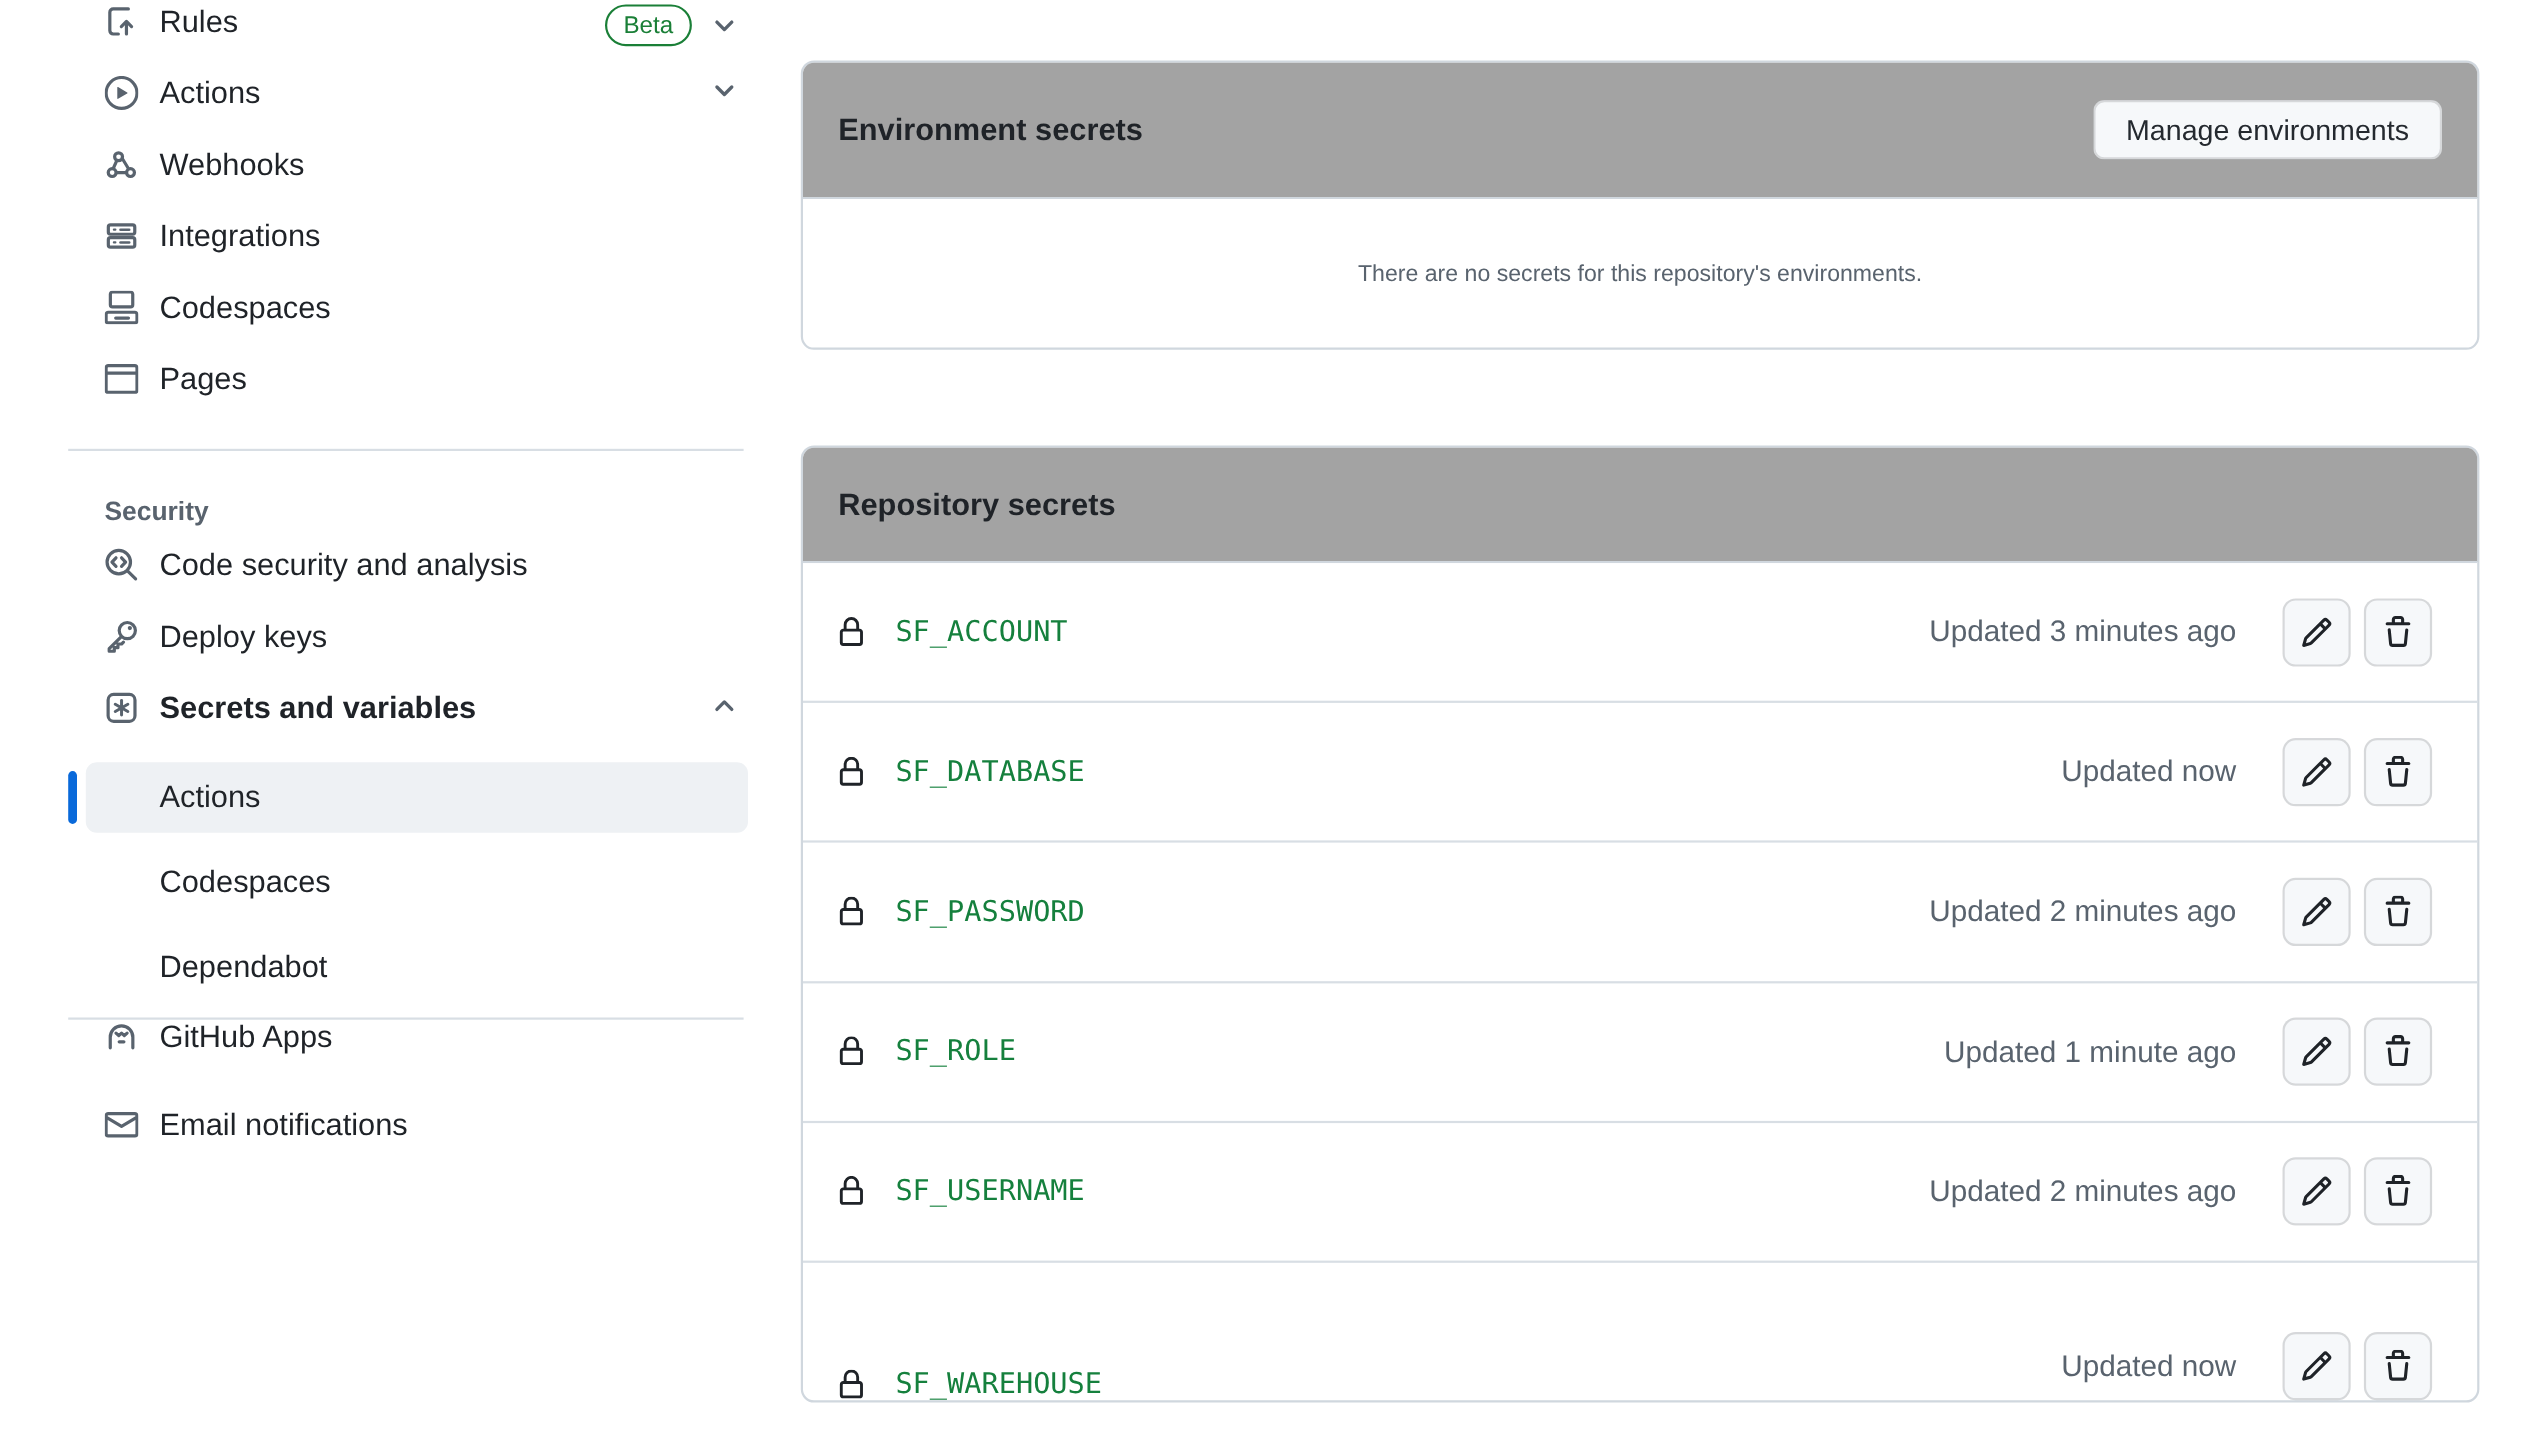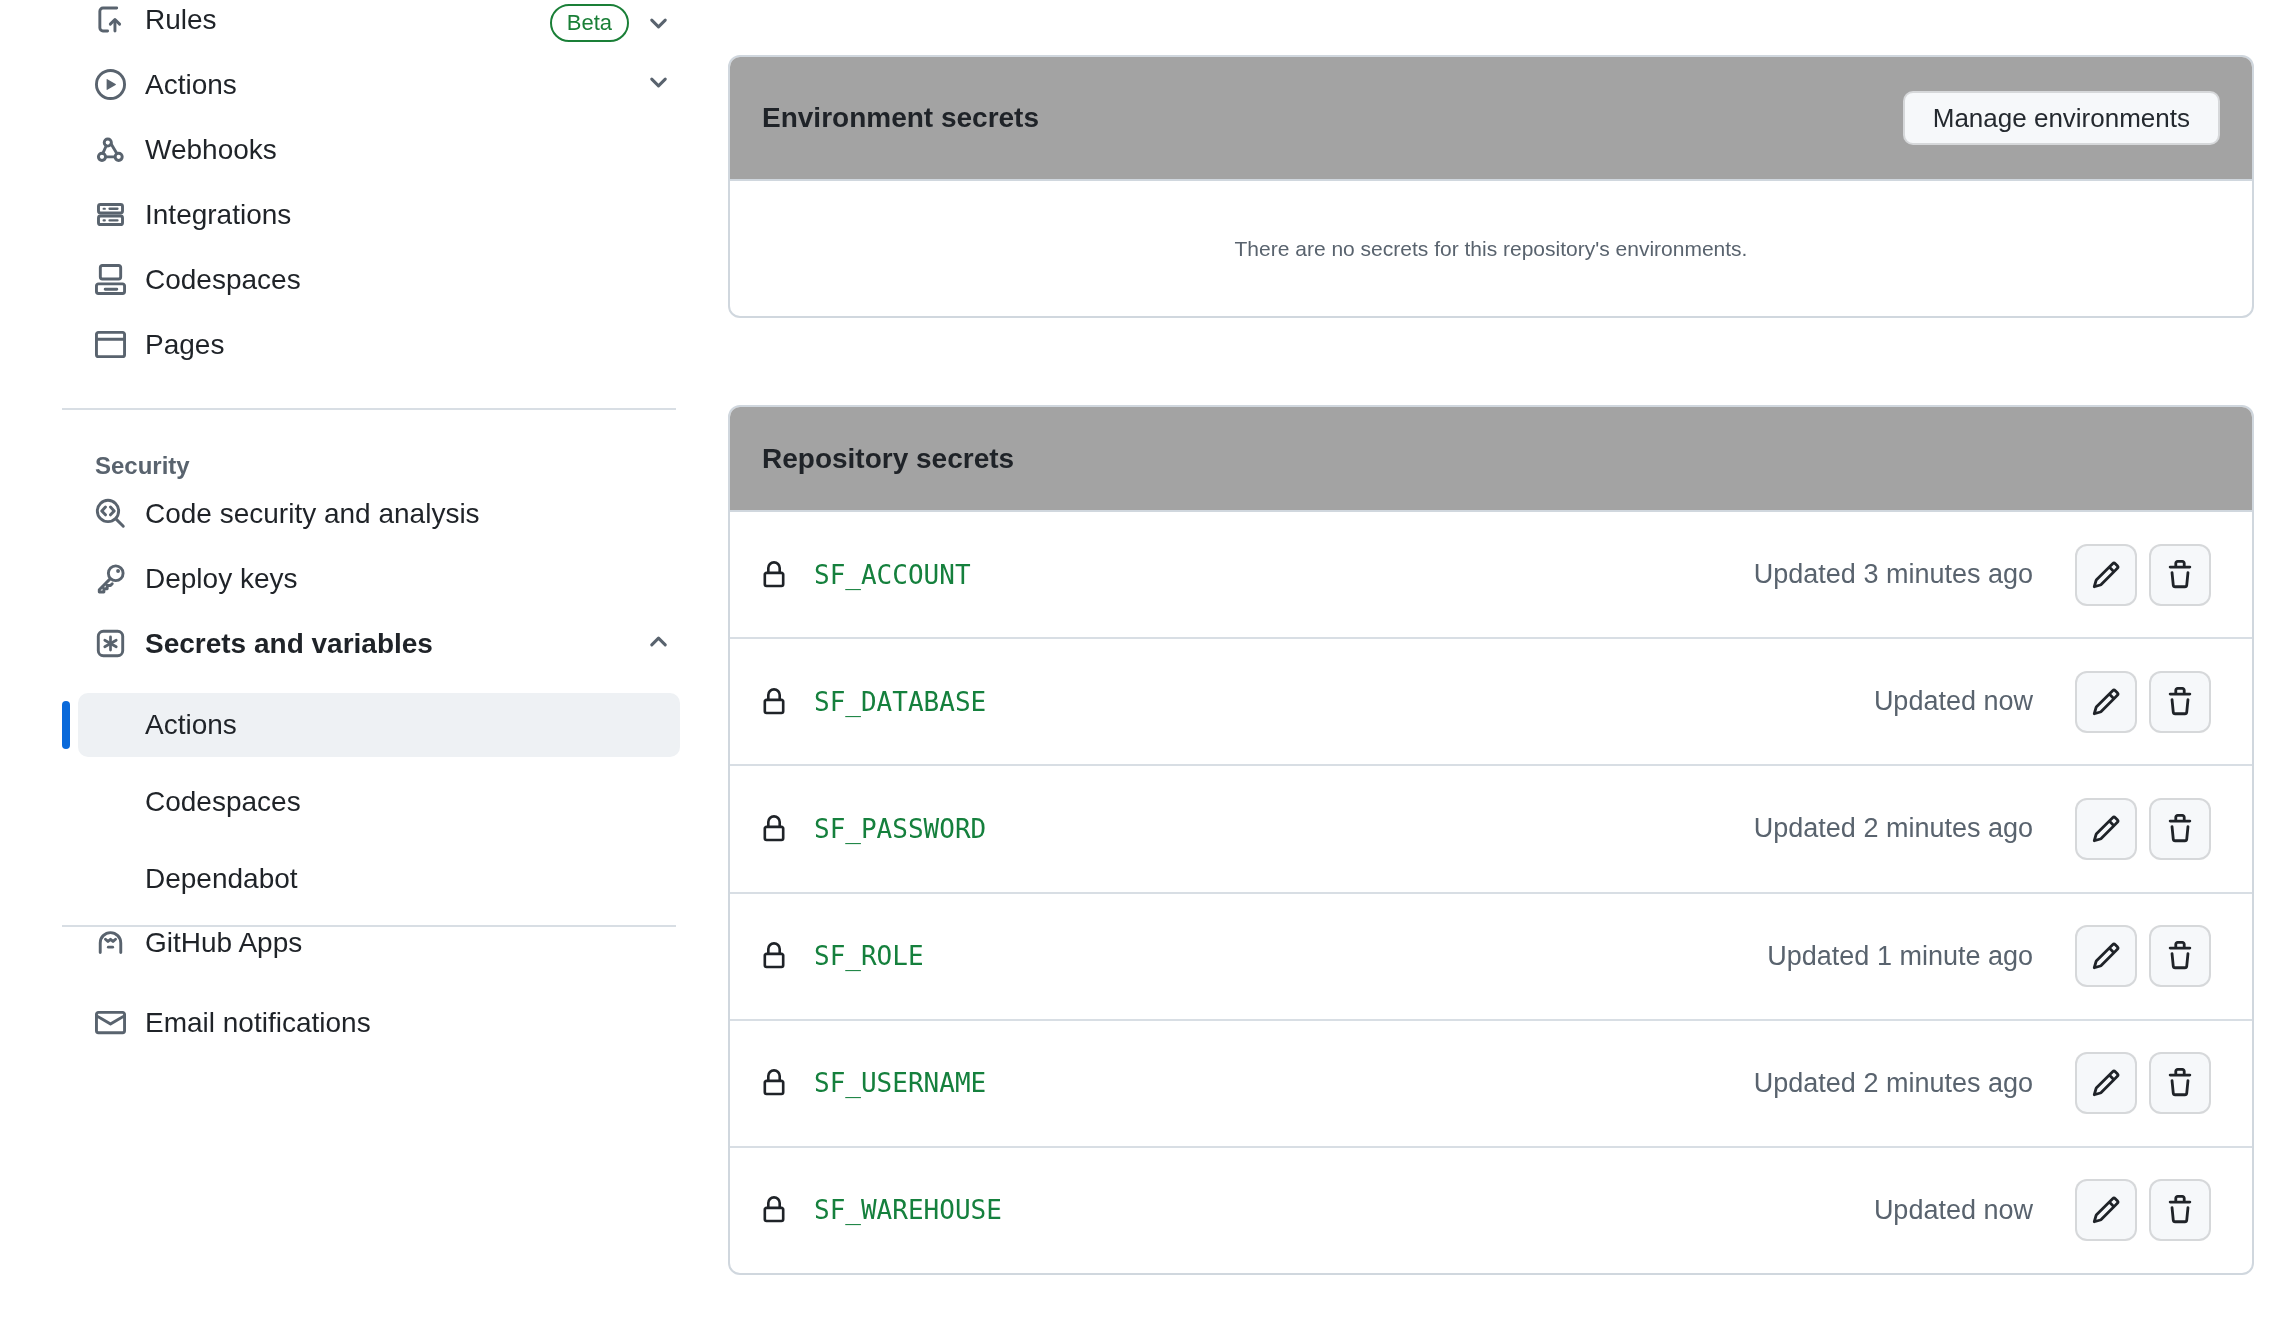--- a/index.html
+++ b/index.html
@@ -41,21 +41,21 @@
   .panel-repo .panel-header{height:103px;}
   .panel-title{font-size:28px;font-weight:700;color:#1f2328;}
   .btn{margin-left:auto;height:54px;padding:0 28px;font-size:26px;font-weight:500;color:#24292f;
        background:#f6f8fa;border:2px solid rgba(31,35,40,0.15);border-radius:10px;
        font-family:"Liberation Sans",sans-serif;cursor:pointer;}
   .env-body{flex:1;display:flex;align-items:center;justify-content:center;
             color:#59636e;font-size:21px;}
   .rows{flex:1;display:flex;flex-direction:column;}
   .row{flex:1;display:flex;align-items:center;padding:0 41px 0 30px;
        border-bottom:2px solid #d8dee4;box-sizing:border-box;}
-  .row:last-child{border-bottom:none;}
+  .row:last-child{border-bottom:none;align-items:flex-end;}
   .lock{width:28px;height:28px;color:#1f2328;flex:none;}
   .lock svg{width:28px;height:28px;}
   .secret-name{margin-left:26px;font-family:"DejaVu Sans Mono","Liberation Mono",monospace;
                font-size:26px;color:#15803d;}
   .row-right{margin-left:auto;display:flex;align-items:center;gap:12px;}
   .updated{color:#59636e;font-size:27px;margin-right:30px;}
   .icon-btn{width:62px;height:62px;border-radius:12px;background:#f6f8fa;
             border:2px solid rgba(31,35,40,0.15);display:flex;align-items:center;
             justify-content:center;cursor:pointer;padding:0;}
   .icon-btn svg{width:30px;height:30px;color:#1f2328;}

